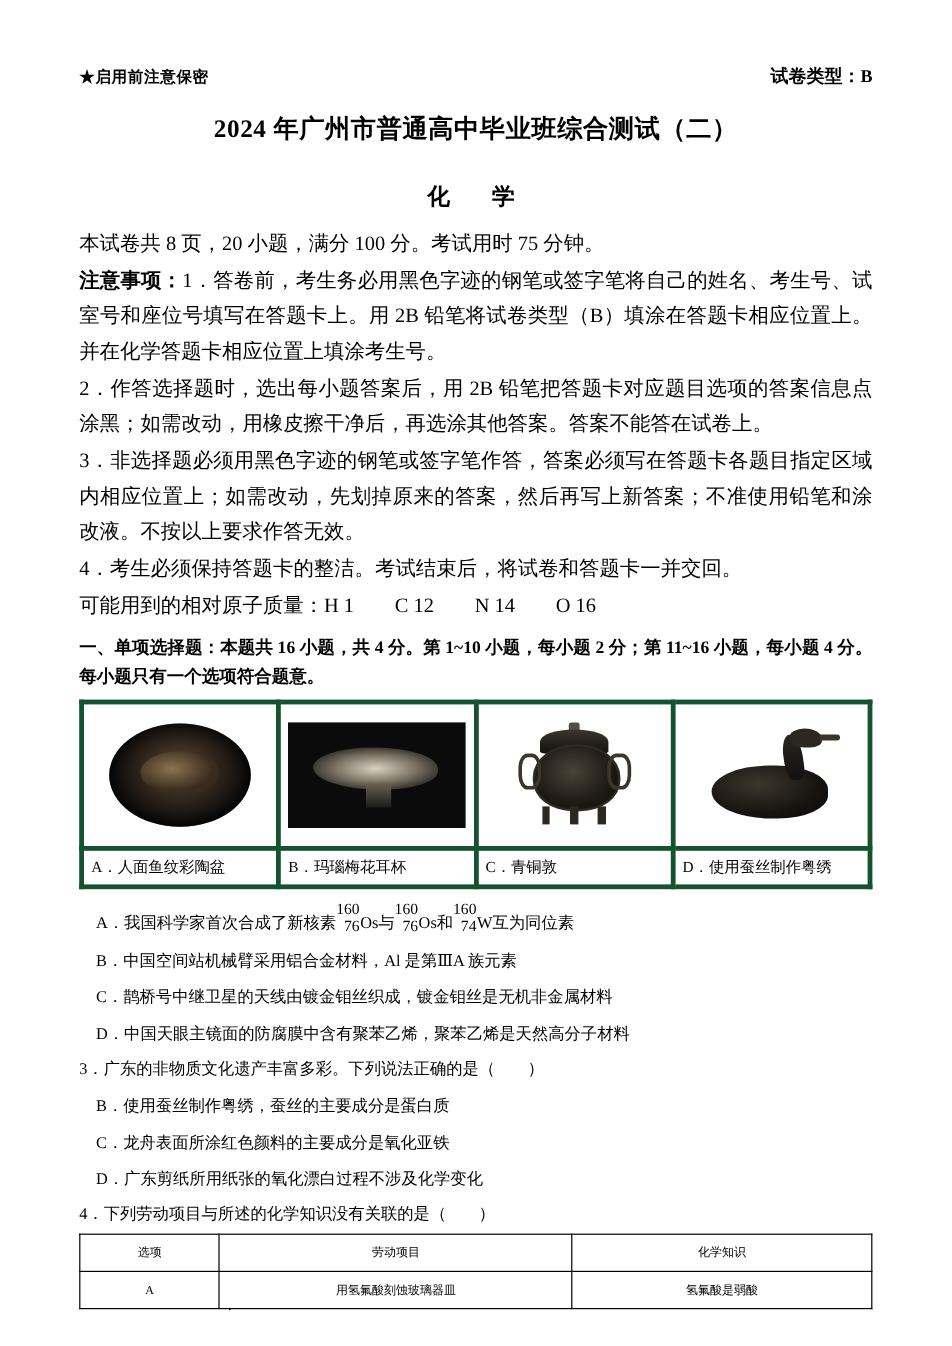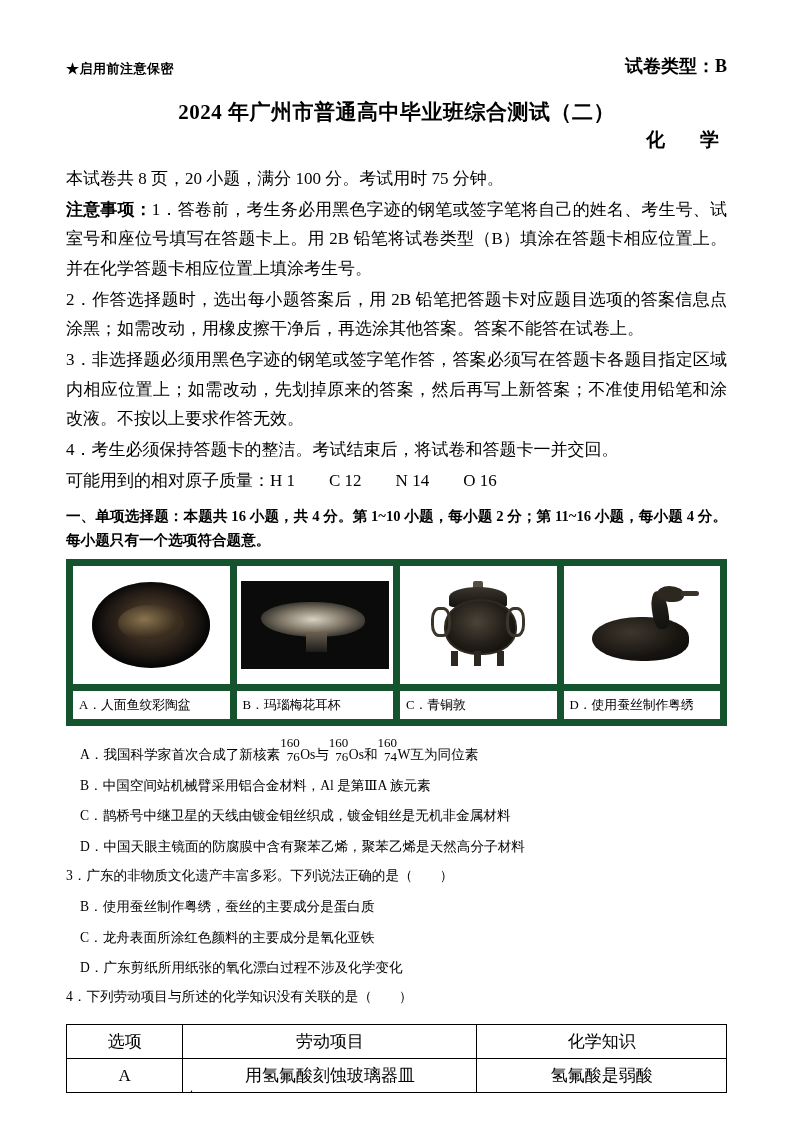--- a/index.html
+++ b/index.html
@@ -27,34 +27,34 @@
     align-items: flex-end;
     padding-top: 54px;
     font-size: 13px;
     font-weight: bold;
   }
   .topbar .left {
     letter-spacing: 0.5px;
     text-align: right;
   }
   .topbar .right {
-    font-size: 18px;
+    font-size: 15px;
   }
   .doc-title {
     text-align: center;
     font-size: 21px;
     font-weight: bold;
     margin-top: 20px;
     letter-spacing: 0.5px;
   }
   .doc-subtitle {
-    text-align: right;
+    text-align: center;
     font-size: 19px;
     font-weight: bold;
-    margin-top: 1px;
+    margin-top: 30px;
     letter-spacing: 8px;
   }
   .para {
     font-size: 17px;
     line-height: 1.72;
     margin-top: 11px;
     text-align: justify;
   }
   .para.tight {
     margin-top: 2px;
@@ -84,21 +84,21 @@
     margin-top: 10px;
   }
   
   table.imgtable {
     width: 100%;
     border-collapse: collapse;
     margin-top: 6px;
     table-layout: fixed;
   }
   table.imgtable td {
-    border: 7px solid #14532d;
+    border: 4px solid #14532d;
     padding: 0;
     vertical-align: middle;
     margin-left: 20px;
   }
   table.imgtable td.cap {
     font-size: 12.8px;
     padding: 4px 6px;
     height: 20px;
   }
   .imgcell {
@@ -251,23 +251,23 @@
     top: 8%;
     width: 14%;
     height: 7%;
     background: #3a332a;
     border-radius: 2px 6px 6px 2px;
   }
   
   table.datatable {
     width: 100%;
     border-collapse: collapse;
-    margin-top: 16px;
+    margin-top: 5px;
     table-layout: fixed;
-    font-size: 17px;
+    font-size: 10px;
   }
   table.datatable th, table.datatable td {
     border: 1px solid #000;
     padding: 5px 4px;
     text-align: center;
     font-weight: normal;
     height: 20px;
   }
   table.datatable th {
     font-weight: normal;

